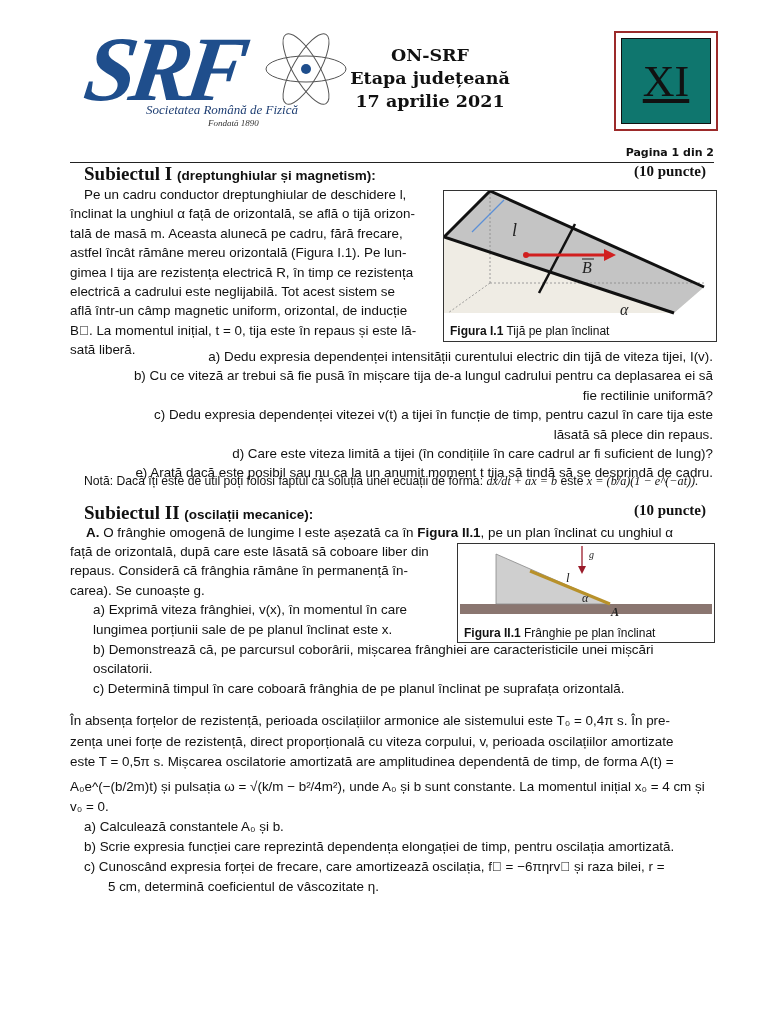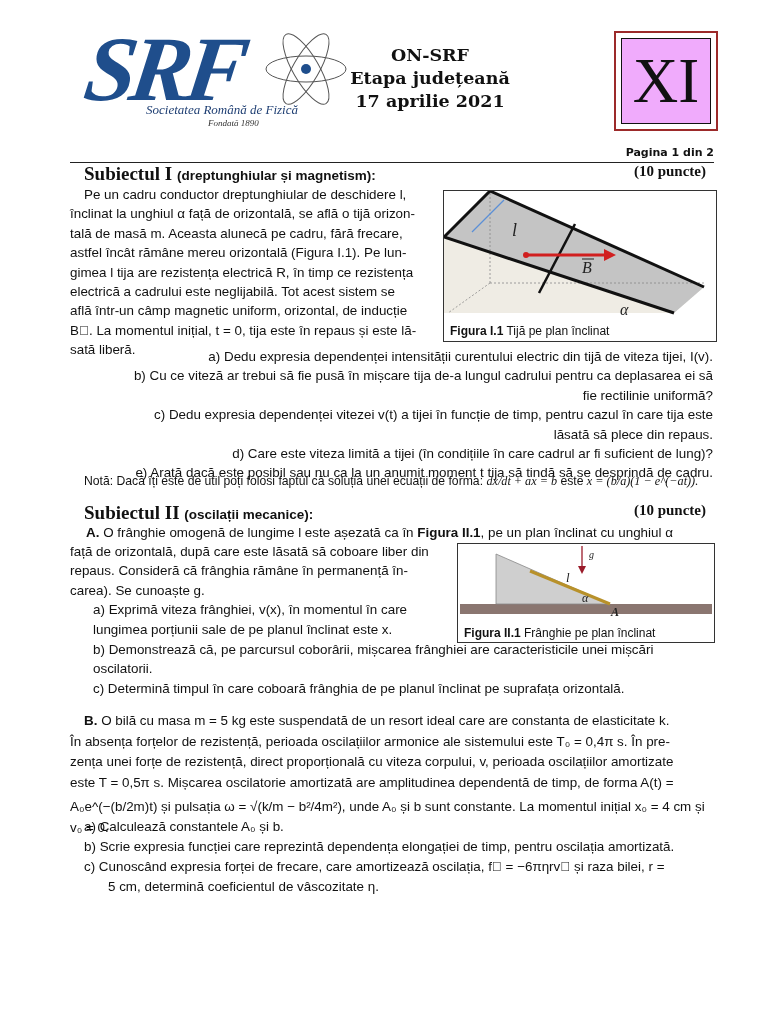--- a/index.html
+++ b/index.html
@@ -9,21 +9,21 @@
   
   #logo { left:86px; top:24px; width:270px; height:108px; }
   #logo .srf { position:absolute; left:0; top:-8px; font-family:"Liberation Serif", serif; font-style:italic; font-weight:bold; font-size:92px; color:#1f4e8c; letter-spacing:-6px; transform:skewX(-8deg); }
   #logo .soc { position:absolute; left:60px; top:78px; font-family:"Liberation Serif", serif; font-style:italic; font-size:13px; color:#1f3f73; }
   #logo .fond { position:absolute; left:103px; top:94px; font-family:"Liberation Serif", serif; font-style:italic; font-size:9px; color:#333;margin-left:19px; }
   #logo svg { position:absolute; left:175px; top:0; }
 
   #title-block { left:330px; top:44px; width:200px; text-align:center; font-family:"DejaVu Serif", serif; font-weight:bold; font-size:17.5px; line-height:23px; color:#111; }
 
   #grade-box { left:614px; top:31px; width:100px; height:96px; border:2px solid #9c2a2a; }
-  #grade-inner { position:absolute; left:5px; top:5px; right:5px; bottom:5px; background:#f0abfc; border:1.5px solid #111; display:flex; align-items:center; justify-content:center; font-family:"Liberation Serif", serif; font-size:63px; color:#111; }
+  #grade-inner { position:absolute; left:5px; top:5px; right:5px; bottom:5px; background:#0f766e; border:1.5px solid #111; display:flex; align-items:center; justify-content:center; font-family:"Liberation Serif", serif; font-size:44px; color:#111;text-decoration:underline; }
 
   #page-num { right:54px; top:146px; font-family:"DejaVu Sans", sans-serif; font-weight:bold; font-size:11px; }
   .rule { left:70px; width:644px; height:1px; background:#222; }
 
   .subj { font-family:"Liberation Serif", serif; font-weight:bold; font-size:19px; }
   .subj small { font-family:"Liberation Sans", sans-serif; font-weight:bold; font-size:13.5px; }
   .pts { font-family:"Liberation Serif", serif; font-weight:bold; font-size:15px; }
 
   .para { font-family:"Liberation Sans", sans-serif; font-size:13.4px; line-height:19.4px; text-align:justify; color:#111; }
   .item { font-family:"Liberation Sans", sans-serif; font-size:13.4px; line-height:19.4px; color:#111; }
@@ -160,24 +160,20 @@
   </div>
 </div>
 
 <div class="abs item" style="left:93px; top:624px; width:620px;margin-top:16px;">
   <div>b)  Demonstrează că, pe parcursul coborârii, mișcarea frânghiei are caracteristicile unei mișcări</div>
   <div>oscilatorii.</div>
   <div>c) Determină timpul în care coboară frânghia de pe planul înclinat pe suprafața orizontală.</div>
 </div>
 
 <div class="abs para" style="left:70px; top:711px; width:648px; text-align:left; line-height:20.5px;">
-  <div style="padding-left:14px;">
-    <b>B.</b>
-    <span>O bilă cu masa m = 5 kg este suspendată de un resort ideal care are constanta de elasticitate k.</span>
-  </div>
   <div>În absența forțelor de rezistență, perioada oscilațiilor armonice ale sistemului este T₀ = 0,4π s. În pre-</div>
   <div>zența unei forțe de rezistență, direct proporțională cu viteza corpului, v, perioada oscilațiilor amortizate</div>
   <div>este T = 0,5π s. Mișcarea oscilatorie amortizată are amplitudinea dependentă de timp, de forma A(t) =</div>
   <div style="margin-top:4px;">A₀e^(−(b/2m)t) și pulsația ω = √(k/m − b²/4m²), unde A₀ și b sunt constante. La momentul inițial  x₀ = 4 cm și v₀ = 0.</div>
 </div>
 
 <div class="abs item" style="left:84px; top:817px; width:636px; line-height:20px;">
   <div>a) Calculează constantele A₀ și b.</div>
   <div>b) Scrie expresia funcției care reprezintă dependența elongației de timp, pentru oscilația amortizată.</div>
   <div>c) Cunoscând expresia forței de frecare, care amortizează oscilația, f⃗ = −6πηrv⃗  și raza bilei, r =</div>

